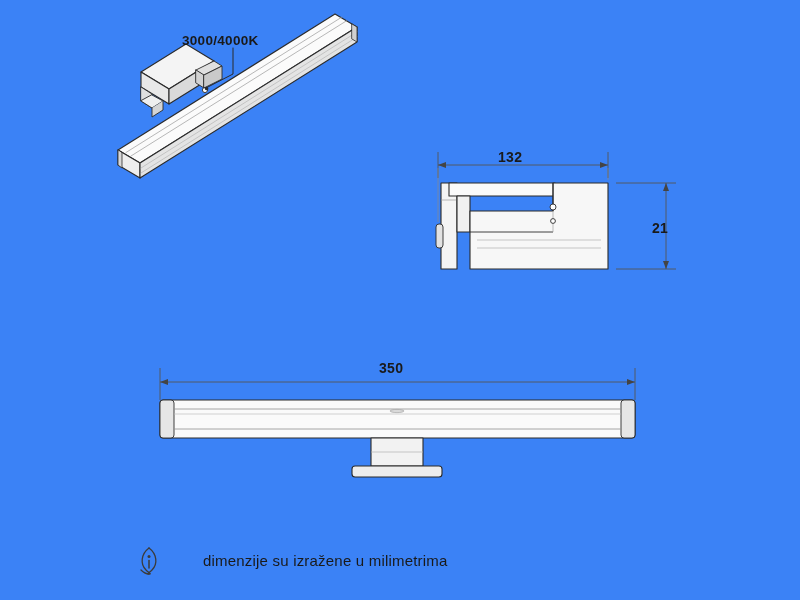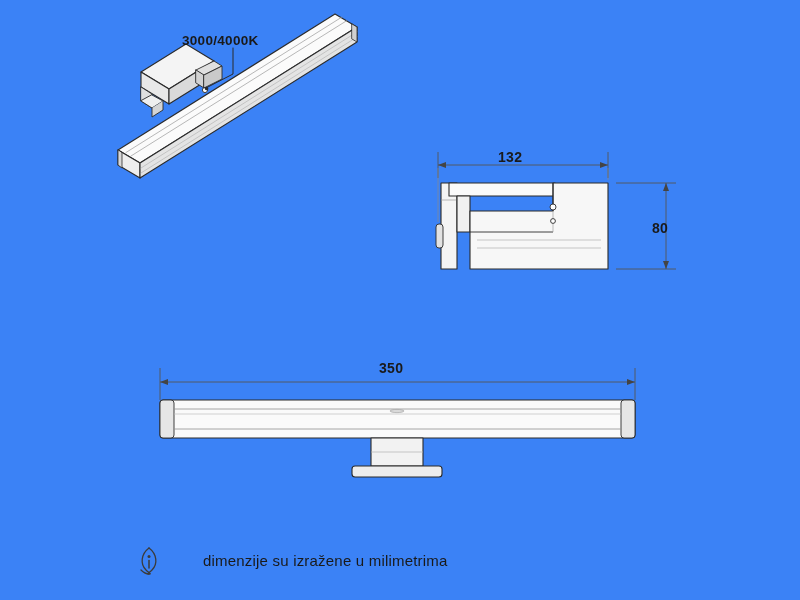--- a/index.html
+++ b/index.html
@@ -183,19 +183,19 @@
       <path d="M149,548 C157,554 158,564 152,570 C149,573 146,574 149,574" fill="none" stroke="#3b3b3b" stroke-width="1.3" stroke-linecap="round"></path>
       <circle cx="149" cy="556.5" r="1.5" fill="#3b3b3b"></circle>
       <line x1="149" y1="560.5" x2="149" y2="568" stroke="#3b3b3b" stroke-width="1.5" stroke-linecap="round"></line>
     </g>
   </svg>
 
   <div class="lbl lbl-cct">3000/4000K</div>
 
   <div class="lbl lbl-132">132</div>
 
-  <div class="lbl lbl-44">80</div>
+  <div class="lbl lbl-44">21</div>
 
   <div class="lbl lbl-350">350</div>
 
   <div class="note">dimenzije su izražene u milimetrima</div>
 
 </div>
 
 </body></html>

